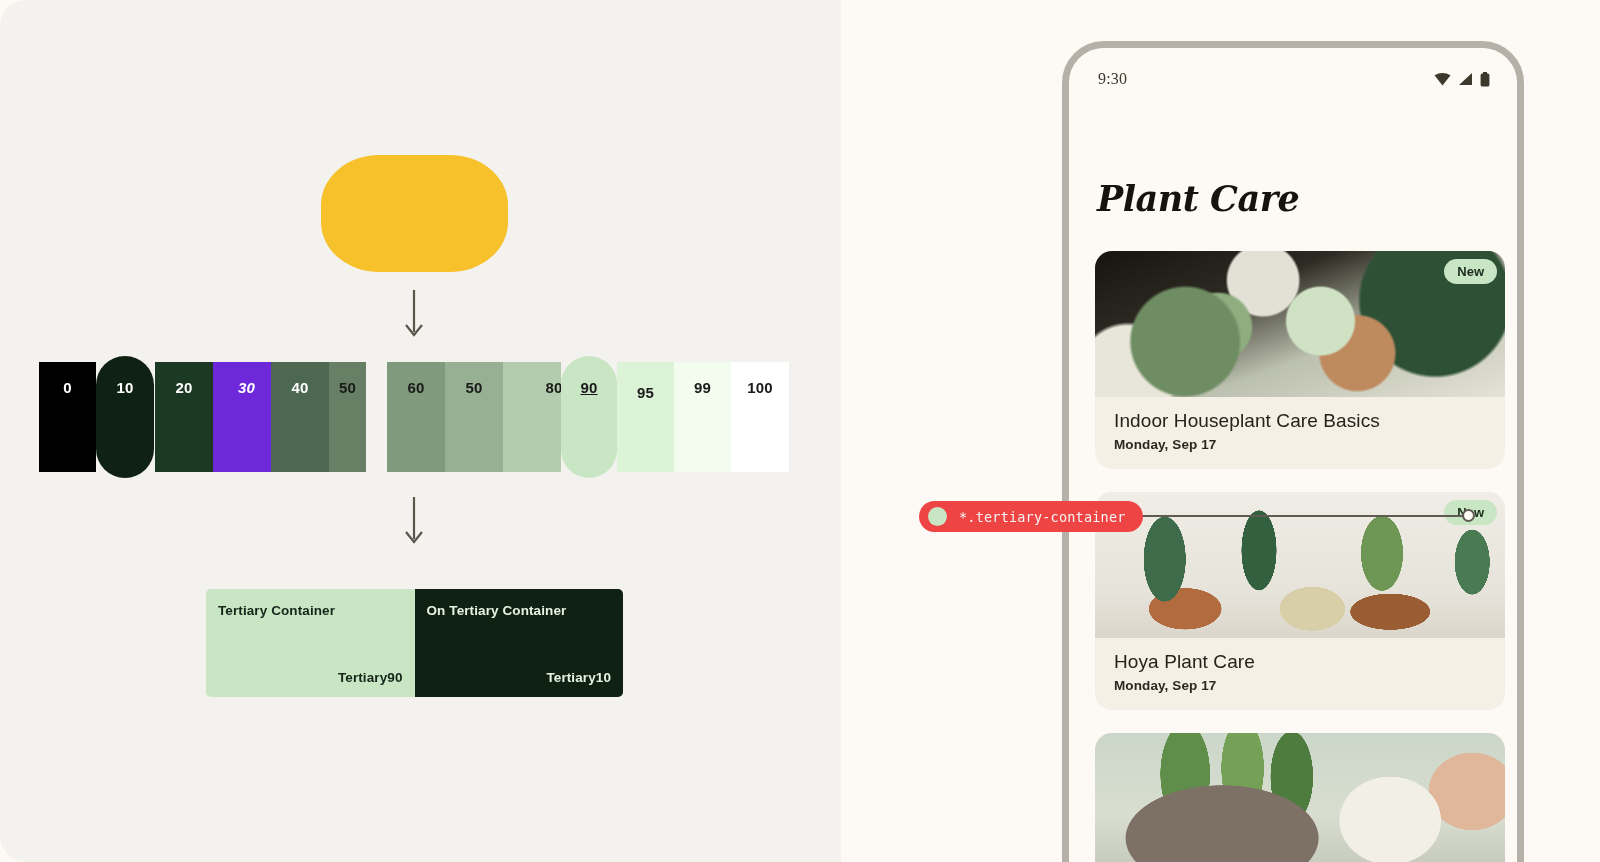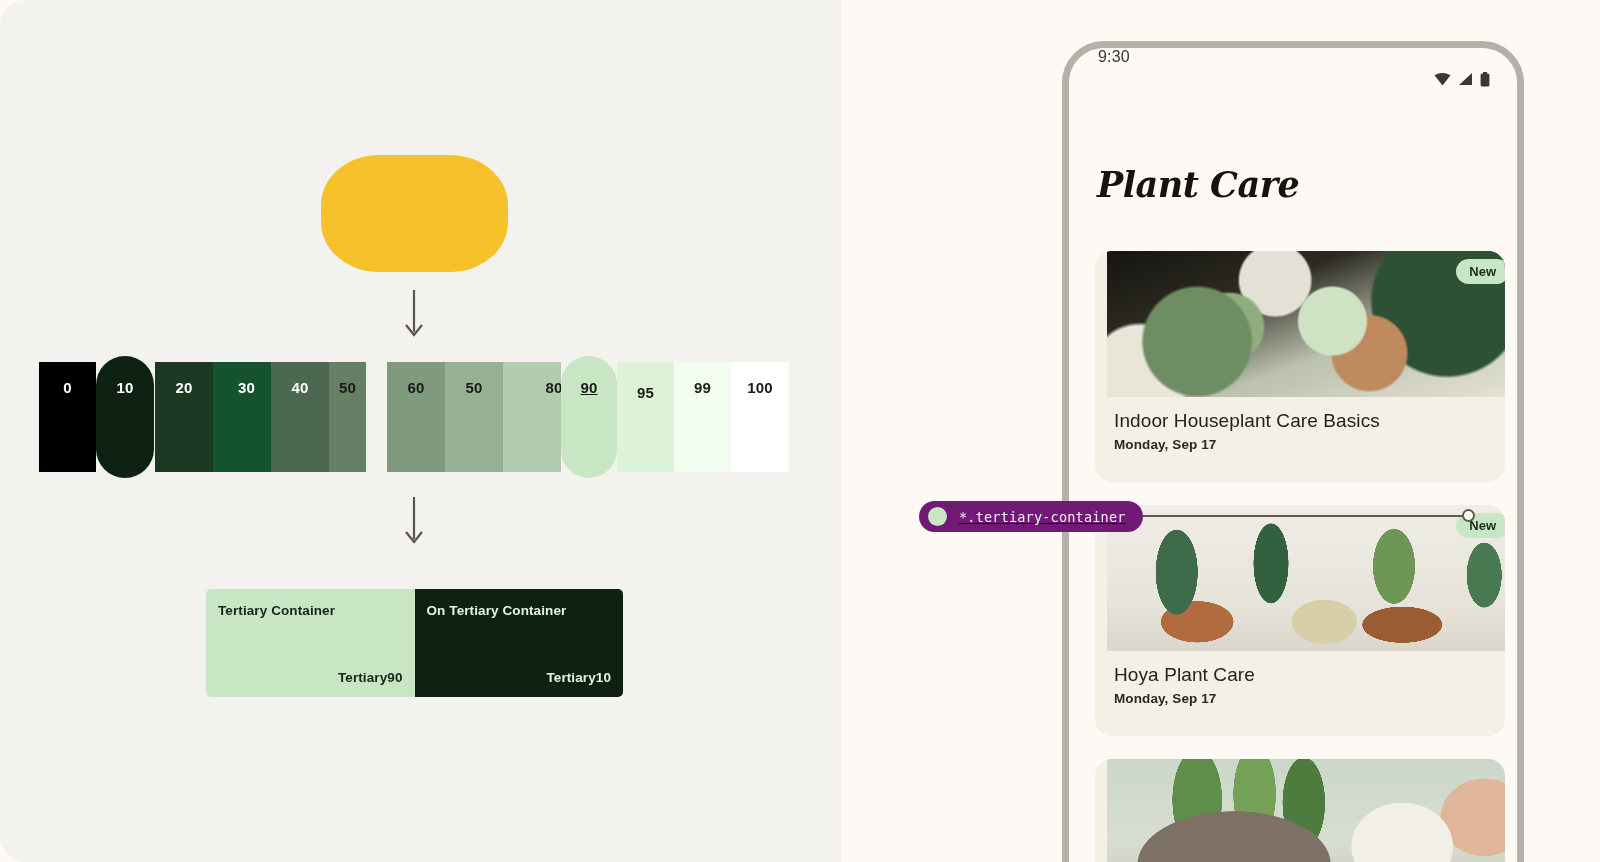--- a/index.html
+++ b/index.html
@@ -126,38 +126,40 @@
     border-radius: 35px;
     overflow: hidden;
     background: #FDFAF5;
   }
 
   .status-bar {
     position: absolute;
     left: 0; right: 0; top: 0;
     height: 62px;
     display: flex;
+    align-items: center;
     justify-content: space-between;
     padding: 0 27px 0 29px;
+    font-family: Liberation Serif, serif;
   }
   .status-time {
     font-size: 16px;
     color: #3D372C;
     font-weight: 400;
     letter-spacing: .2px;
   }
   .status-icons {
     display: flex;
     align-items: center;
     gap: 7px;
   }
 
   .page-title {
     position: absolute;
-    left: 28px; top: 116px;
+    left: 28px; top: 130px;
     font-family: "DejaVu Serif", serif;
     font-size: 35px;
     font-weight: 700;
     font-style: italic;
     color: #16130C;
     letter-spacing: -.5px;
   }
 
   .card-list {
     position: absolute;
@@ -170,23 +172,22 @@
     background: #F4F0E6;
     border-radius: 17px;
     overflow: hidden;
     margin-bottom: 23px;
   }
   .card-media {
     position: relative;
     width: 100%;
     height: 146px;
     overflow: hidden;
-    margin-left: 12px;
-  }
-  .card-body { padding: 13px 19px 30px 19px; }
+  }
+  .card-body { padding: 13px 19px 17px 19px; }
   .card-title {
     font-size: 19px;
     color: #262219;
     letter-spacing: .1px;
     margin-bottom: 5px;
   }
   .card-date {
     font-size: 13.5px;
     font-weight: 700;
     color: #2C281F;
@@ -238,24 +239,23 @@
 
   
   .tooltip {
     position: absolute;
     left: 919px; top: 501px;
     display: flex;
     align-items: center;
     gap: 12px;
     height: 31px;
     padding: 0 17px 0 9px;
-    background: #701a75;
+    background: #ef4444;
     border-radius: 999px;
     z-index: 30;
-    text-decoration: underline;
   }
   .tooltip-dot {
     width: 19px; height: 19px;
     border-radius: 50%;
     background: #C8E6C3;
     flex: 0 0 19px;
   }
   .tooltip-text {
     font-family: "DejaVu Sans Mono", monospace;
     font-size: 13.5px;
@@ -297,21 +297,21 @@
     <div class="palette" id="palette">
         <div class="sw" style="left: 0px; width: 57px; background: rgb(0, 0, 0);">
           <span class="lbl" style="color: rgb(255, 255, 255);">0</span>
         </div>
         <div class="sw tall" style="left: 57px; width: 58px; background: rgb(14, 33, 19);">
           <span class="lbl" style="color: rgb(255, 255, 255);">10</span>
         </div>
         <div class="sw" style="left: 116px; width: 58px; background: rgb(28, 58, 35);">
           <span class="lbl" style="color: rgb(255, 255, 255);">20</span>
         </div>
-        <div class="sw" style="left: 174px; width: 67px; background: #14532d;">
+        <div class="sw" style="left: 174px; width: 67px; background: #6d28d9; font-style: italic;">
           <span class="lbl" style="color: rgb(255, 255, 255);">30</span>
         </div>
         <div class="sw" style="left: 232px; width: 58px; background: rgb(76, 104, 80);">
           <span class="lbl" style="color: rgb(255, 255, 255);">40</span>
         </div>
         <div class="sw" style="left: 290px; width: 37px; background: rgb(103, 128, 101);">
           <span class="lbl" style="color: rgb(26, 26, 26);">50</span>
         </div>
         <div class="sw" style="left: 348px; width: 58px; background: rgb(127, 154, 125);">
           <span class="lbl" style="color: rgb(26, 26, 26);">60</span>

